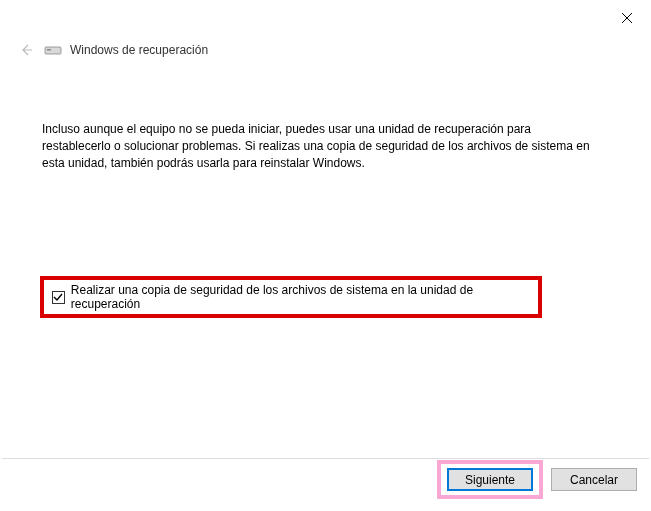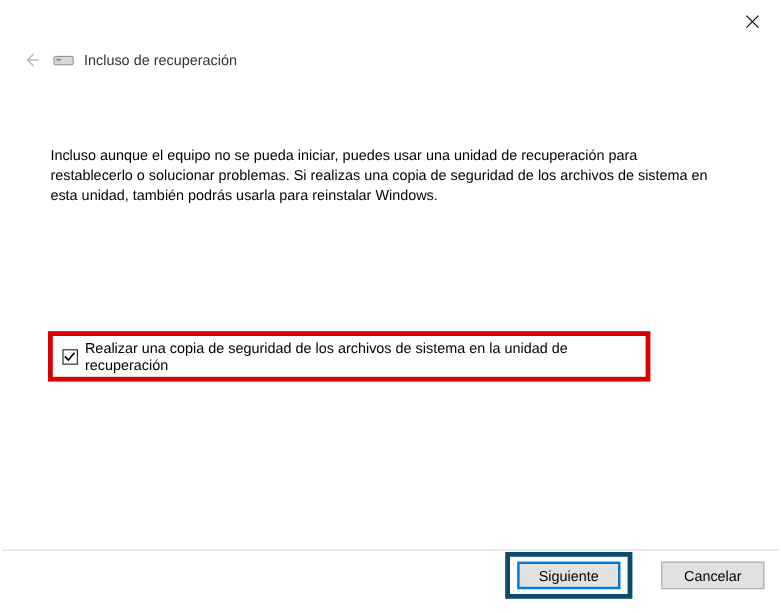--- a/index.html
+++ b/index.html
@@ -82,23 +82,23 @@
     height: 1px;
     background: #ddd;
   }
   .button-bar {
     position: absolute;
     bottom: 12px; right: 14px;
     display: flex; gap: 0;
     align-items: center;
   }
   .primary-highlight {
-    border: 4px solid #0c4a6e;
+    border: 4px solid #f9a8d4;
     padding: 4px 6px;
-    margin-right: 24px;
+    margin-right: 8px;
     display: flex;
   }
   .win-btn {
     width: 86px; height: 23px;
     background: #e1e1e1;
     border: 1px solid #adadad;
     font-size: 12px;
     font-family: inherit;
     display: flex; align-items: center; justify-content: center;
     cursor: pointer;
@@ -125,21 +125,21 @@
       <svg viewBox="0 0 14 14">
         <path d="M9 2 L4 7 L9 12 M4 7 H13" stroke="#bbb" stroke-width="1.2" fill="none"></path>
       </svg>
     </div>
     <div class="drive-icon">
       <svg viewBox="0 0 18 12">
         <rect x="1" y="3" width="16" height="7" rx="1" fill="#d9d9d9" stroke="#888" stroke-width="0.8"></rect>
         <rect x="3" y="5" width="4" height="1.5" fill="#888"></rect>
       </svg>
     </div>
-    <span class="header-title">Incluso de recuperación</span>
+    <span class="header-title">Windows de recuperación</span>
   </div>
 
 
   <div class="body-text">Incluso aunque el equipo no se pueda iniciar, puedes usar una unidad de recuperación para restablecerlo o solucionar problemas. Si realizas una copia de seguridad de los archivos de sistema en esta unidad, también podrás usarla para reinstalar Windows.</div>
 
   <div class="checkbox-highlight">
     <label class="checkbox-wrap">
       <span class="chk">
         <svg viewBox="0 0 10 10">
           <path d="M1 5 L4 8 L9 2" stroke="#000" stroke-width="1.4" fill="none"></path>

